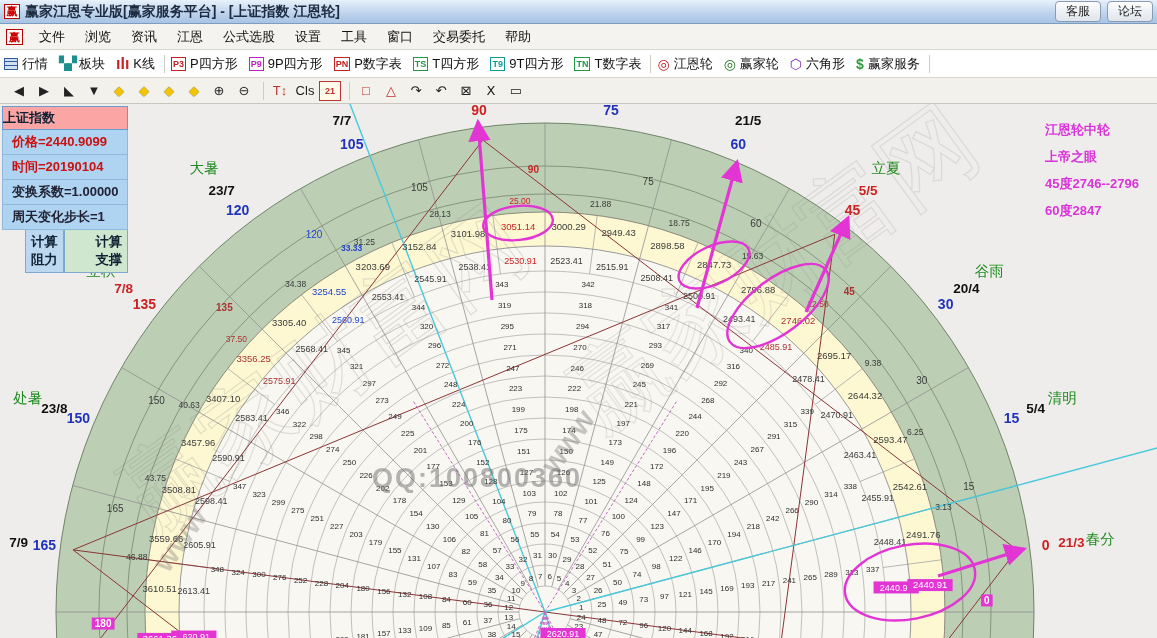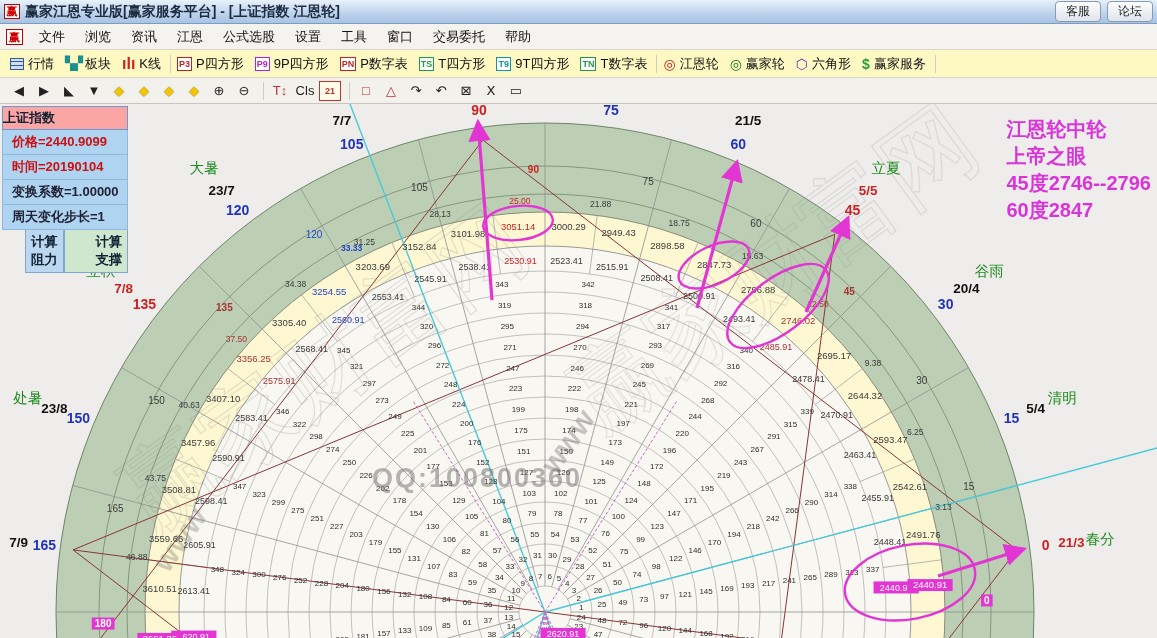--- a/index.html
+++ b/index.html
@@ -16,22 +16,22 @@
     border:1px solid #8a9ab0; padding:1px 10px; margin-left:6px; border-radius:4px; }
 
   
   .menubar { height:26px; background:#f4f3ef; border-bottom:1px solid #d8d5cd;
     display:flex; align-items:center; padding-left:4px; }
   .menu-icon { width:17px; height:16px; background:#fff; border:1px solid #b00; color:#c00;
     font-weight:bold; font-size:11px; line-height:14px; text-align:center; margin:0 6px 0 2px; }
   .menu-item { font-size:13px; color:#111; padding:3px 10px; }
 
   
-  .toolbar1 { height:28px; background:#fef9c3; border-bottom:1px solid #d8d5cd;
-    display:flex; align-items:center; padding-left:6px; }
+  .toolbar1 { height:28px; background:#ffffff; border-bottom:1px solid #d8d5cd;
+    display:flex; align-items:center; }
   .t1-item { display:flex; align-items:center; font-size:13px; color:#111; padding:2px 7px 2px 4px; }
   .t1-sep { width:1px; height:18px; background:#cfccc4; margin:0 2px; }
   .ico { display:inline-block; margin-right:4px; font-size:13px; line-height:14px; }
   .ico-grid { width:14px; height:12px; border:1px solid #335a9a;
     background:linear-gradient(#fff,#fff) , repeating-linear-gradient(90deg,#335a9a 0 1px,#cfe0f5 1px 4px);
     background:repeating-linear-gradient(0deg,#cfe0f5 0 3px,#335a9a 3px 4px),repeating-linear-gradient(90deg,#cfe0f5 0 3px,#335a9a 3px 4px); }
   .ico-blocks { color:#1d8f8f; font-size:13px; letter-spacing:-2px; }
   .ico-candles { color:#c22; font-weight:bold; font-size:16px; letter-spacing:0;text-align:center; }
   .badge { display:inline-block; min-width:15px; height:14px; border:1px solid currentColor;
     font-size:9px; font-weight:bold; line-height:12px; text-align:center; padding:0 1px;
@@ -61,22 +61,22 @@
   .panel-row { background:#aed4f2; border:1px solid #8fb8dc; border-top:none; padding:3px 9px;
     font-weight:bold; white-space:nowrap; overflow:hidden; }
   .panel-row.red { color:#c11; }
   .panel-row.dark { color:#223; }
   .panel-btns { display:flex;margin-left:23px; }
   .panel-btn { flex:1; text-align:center; font-weight:bold; color:#123; padding:3px 0;
     background:#bcd8f0; border:1px solid #7fa8cc; border-top:none; }
   .panel-btn.green { background:#cfe7cf;padding-left:26px; }
 
   
-  .anno { position:absolute; right:6px; top:12px; z-index:6; color:#d933d9; font-weight:bold;
-    font-size:20px; line-height:27px; white-space:nowrap; }
+  .anno { position:absolute; right:18px; top:12px; z-index:6; color:#d933d9; font-weight:bold;
+    font-size:13px; line-height:27px; white-space:nowrap; }
 </style>
 </head>
 <body>
 
 <div class="titlebar">
   <div class="app-icon">赢</div>
   <div class="title-text">赢家江恩专业版[赢家服务平台] - [上证指数 江恩轮]</div>
   <button class="tb-btn">客服</button>
   <button class="tb-btn">论坛</button>
 </div>

